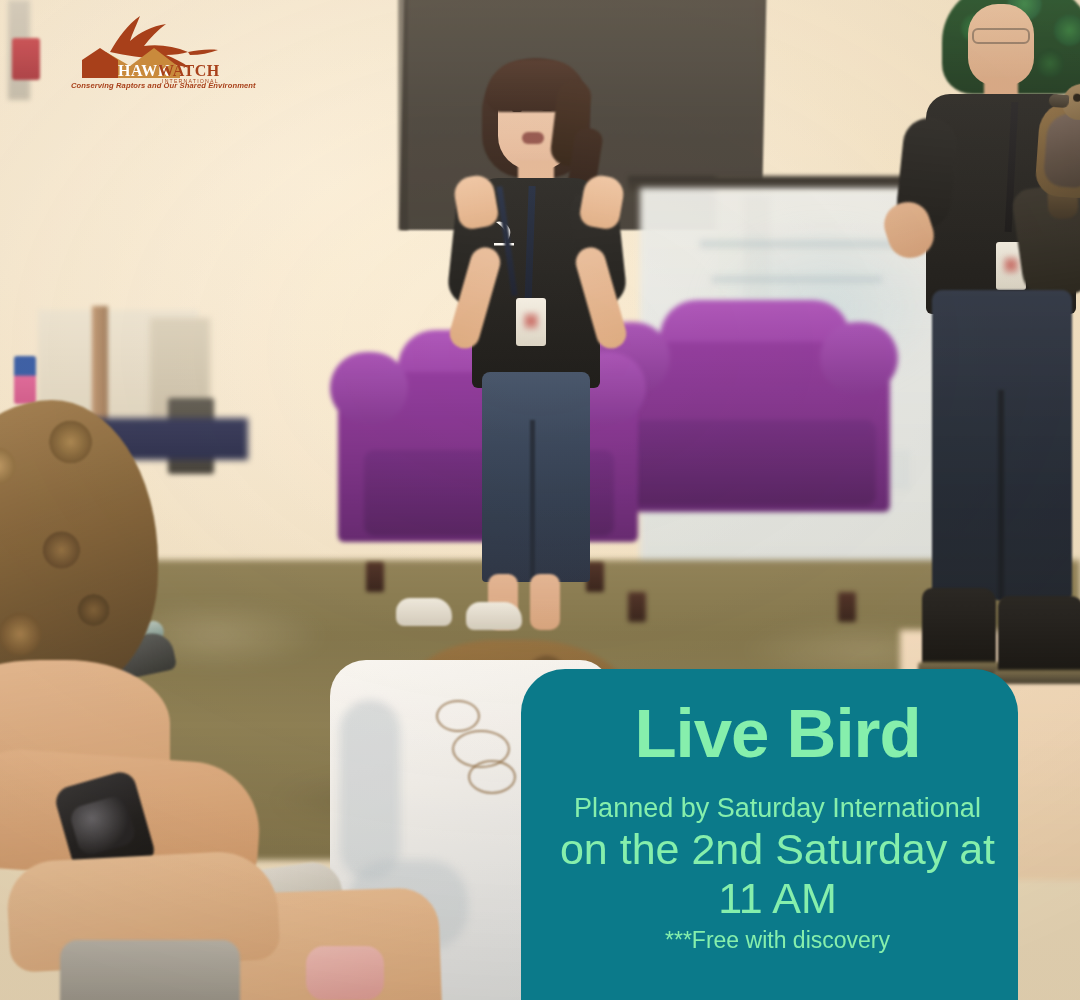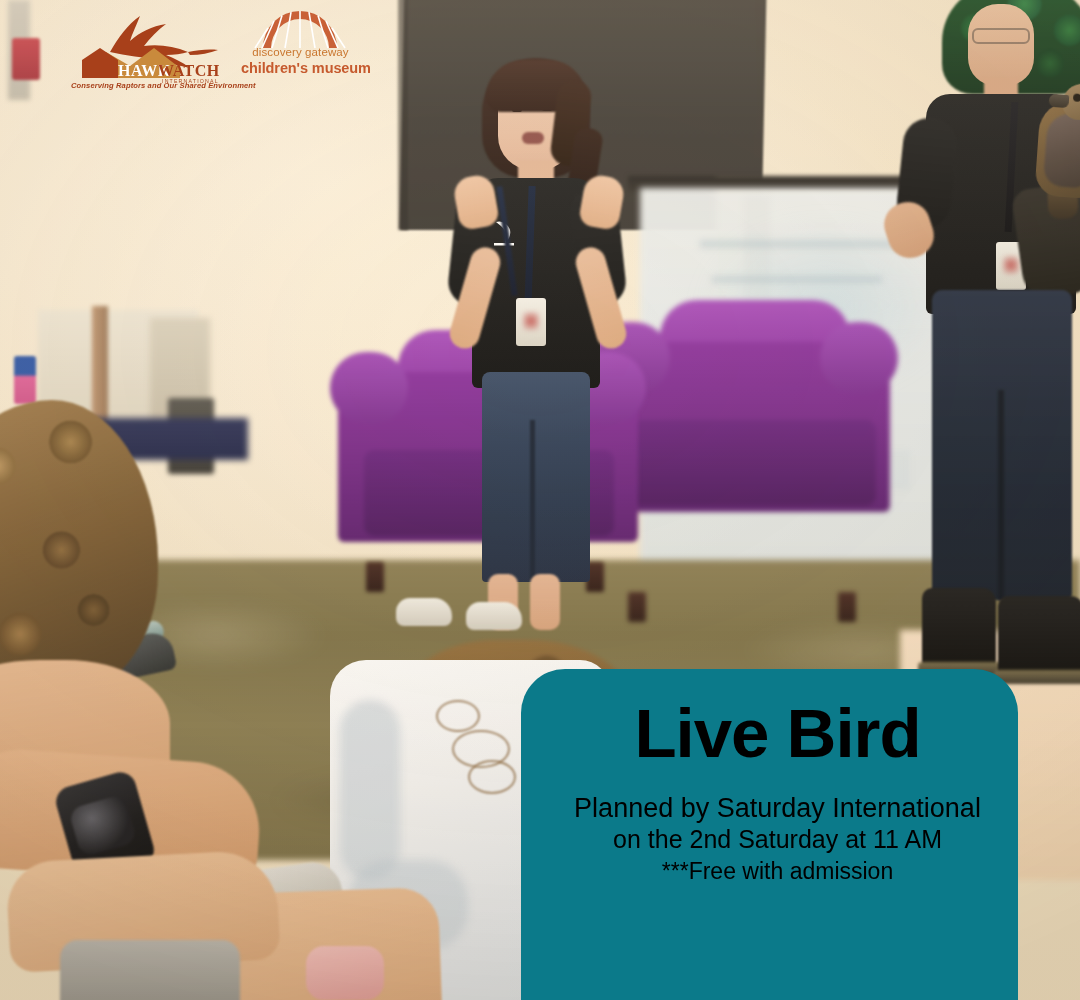--- a/index.html
+++ b/index.html
@@ -542,32 +542,32 @@
   .logo-dg{position:absolute;left:243px;top:10px;width:115px;height:78px;}
 
   
   .teal-card{
     position:absolute;left:521px;top:669px;width:497px;height:331px;
     background:#0b7a8a;
     border-radius:44px 44px 0 0;
     box-sizing:border-box;
     padding:32px 6px 0 22px;
     text-align:center;
-    color:#000000;
+    color:#86efac;
   }
   .card-title{
     font-size:69px;line-height:.96;font-weight:700;
     letter-spacing:-1px;margin:0;
     font-family:"Liberation Sans", sans-serif;
   }
   .card-sub1{
     margin:26px 0 0 0;font-size:27px;font-weight:400;line-height:1.12;
   }
   .card-sub2{
-    margin:2px 0 0 0;font-size:25px;font-weight:400;line-height:1.12;
+    margin:2px 0 0 0;font-size:43px;font-weight:400;line-height:1.12;
   }
   .card-sub3{
     margin:6px 0 0 0;font-size:23px;font-weight:400;line-height:1.12;
   }
 </style>
 </head>
 <body>
 
 <div id="poster">
 
@@ -733,46 +733,22 @@
 
         <text x="48" y="68" font-family="'Liberation Serif', serif" font-size="16" font-weight="700" fill="#ffffff" letter-spacing="0.5">HAWK</text>
         <text x="88" y="68" font-family="'Liberation Serif', serif" font-size="16" font-weight="700" fill="#a8401a" letter-spacing="0.5">WATCH</text>
         <text x="92" y="75" font-family="'Liberation Sans', sans-serif" font-size="5.2" fill="#a8401a" letter-spacing="1.2">INTERNATIONAL</text>
       </svg>
       <div style="position:absolute;left:1px;top:73px;width:180px;font-size:7.6px;
                   font-style:italic;font-weight:700;color:#a8401a;white-space:nowrap;
                   font-family:'Liberation Sans', sans-serif;letter-spacing:.1px;">Conserving Raptors and Our Shared Environment</div>
     </div>
 
-    <div class="logo-dg">
-      <svg viewBox="0 0 115 40" width="115" height="40" aria-hidden="true">
-        <g fill="#c65a2e">
-          <path d="M20 38 A37 37 0 0 1 94 38 L86 38 A29 29 0 0 0 28 38 Z" opacity="0.95"></path>
-          <g stroke="#ffffff" stroke-width="1.6">
-            <line x1="57" y1="1" x2="57" y2="38"></line>
-            <line x1="48" y1="2.2" x2="42" y2="38"></line>
-            <line x1="39" y1="5.5" x2="29" y2="38"></line>
-            <line x1="31" y1="11" x2="19" y2="38"></line>
-            <line x1="25" y1="18" x2="12" y2="38"></line>
-            <line x1="66" y1="2.2" x2="72" y2="38"></line>
-            <line x1="75" y1="5.5" x2="85" y2="38"></line>
-            <line x1="83" y1="11" x2="95" y2="38"></line>
-            <line x1="89" y1="18" x2="102" y2="38"></line>
-          </g>
-        </g>
-      </svg>
-      <div style="position:absolute;left:0;top:36px;width:115px;text-align:center;
-                  font-size:11.5px;color:#c9762f;letter-spacing:.1px;
-                  font-family:'Liberation Sans', sans-serif;white-space:nowrap;">discovery gateway</div>
-      <div style="position:absolute;left:-2px;top:50px;width:119px;text-align:center;
-                  font-size:14.5px;font-weight:700;color:#c65a2e;letter-spacing:-.1px;
-                  font-family:'Liberation Sans', sans-serif;white-space:nowrap;">children's museum</div>
-    </div>
   </div>
 
   <div class="teal-card">
     <div class="card-title">Live Bird</div>
     <div class="card-sub1">Planned by Saturday International</div>
     <div class="card-sub2">on the 2nd Saturday at 11 AM</div>
-    <div class="card-sub3">***Free with admission</div>
+    <div class="card-sub3">***Free with discovery</div>
   </div>
 
 </div>
 
 </body></html>

